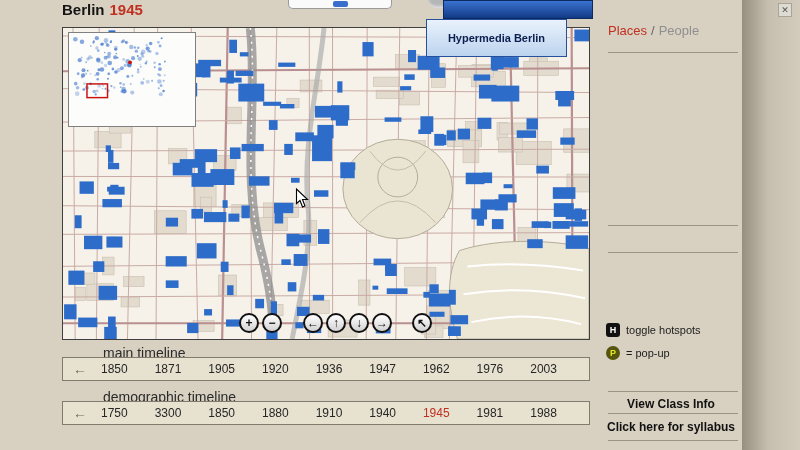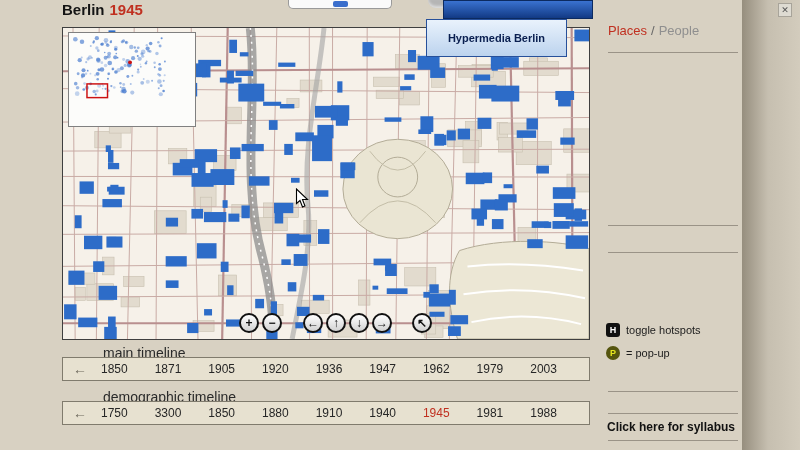--- a/index.html
+++ b/index.html
@@ -547,36 +547,37 @@
     <div class="hr hr3"></div>
     <div class="legend-row row-h">
       <span class="h-icon">H</span>
       <span class="legend-label">toggle hotspots</span>
     </div>
     <div class="legend-row row-p">
       <span class="p-icon">P</span>
       <span class="legend-label">= pop-up</span>
     </div>
     <div class="hr hr4"></div>
+    <div class="side-link link1">View Class Info</div>
     <div class="hr hr5"></div>
     <div class="side-link link2">Click here for syllabus</div>
     <div class="hr hr6"></div>
   </div>
 
   <div class="tl-label tl1">main timeline</div>
   <div class="tl-bar bar1">
     <span class="tl-arrow">←</span>
     <span class="yr">1850</span>
     <span class="yr">1871</span>
     <span class="yr">1905</span>
     <span class="yr">1920</span>
     <span class="yr">1936</span>
     <span class="yr">1947</span>
     <span class="yr">1962</span>
-    <span class="yr">1979</span>
+    <span class="yr">1976</span>
     <span class="yr">2003</span>
   </div>
 
   <div class="tl-label tl2">demographic timeline</div>
   <div class="tl-bar bar2">
     <span class="tl-arrow">←</span>
     <span class="yr">1750</span>
     <span class="yr">3300</span>
     <span class="yr">1850</span>
     <span class="yr">1880</span>

